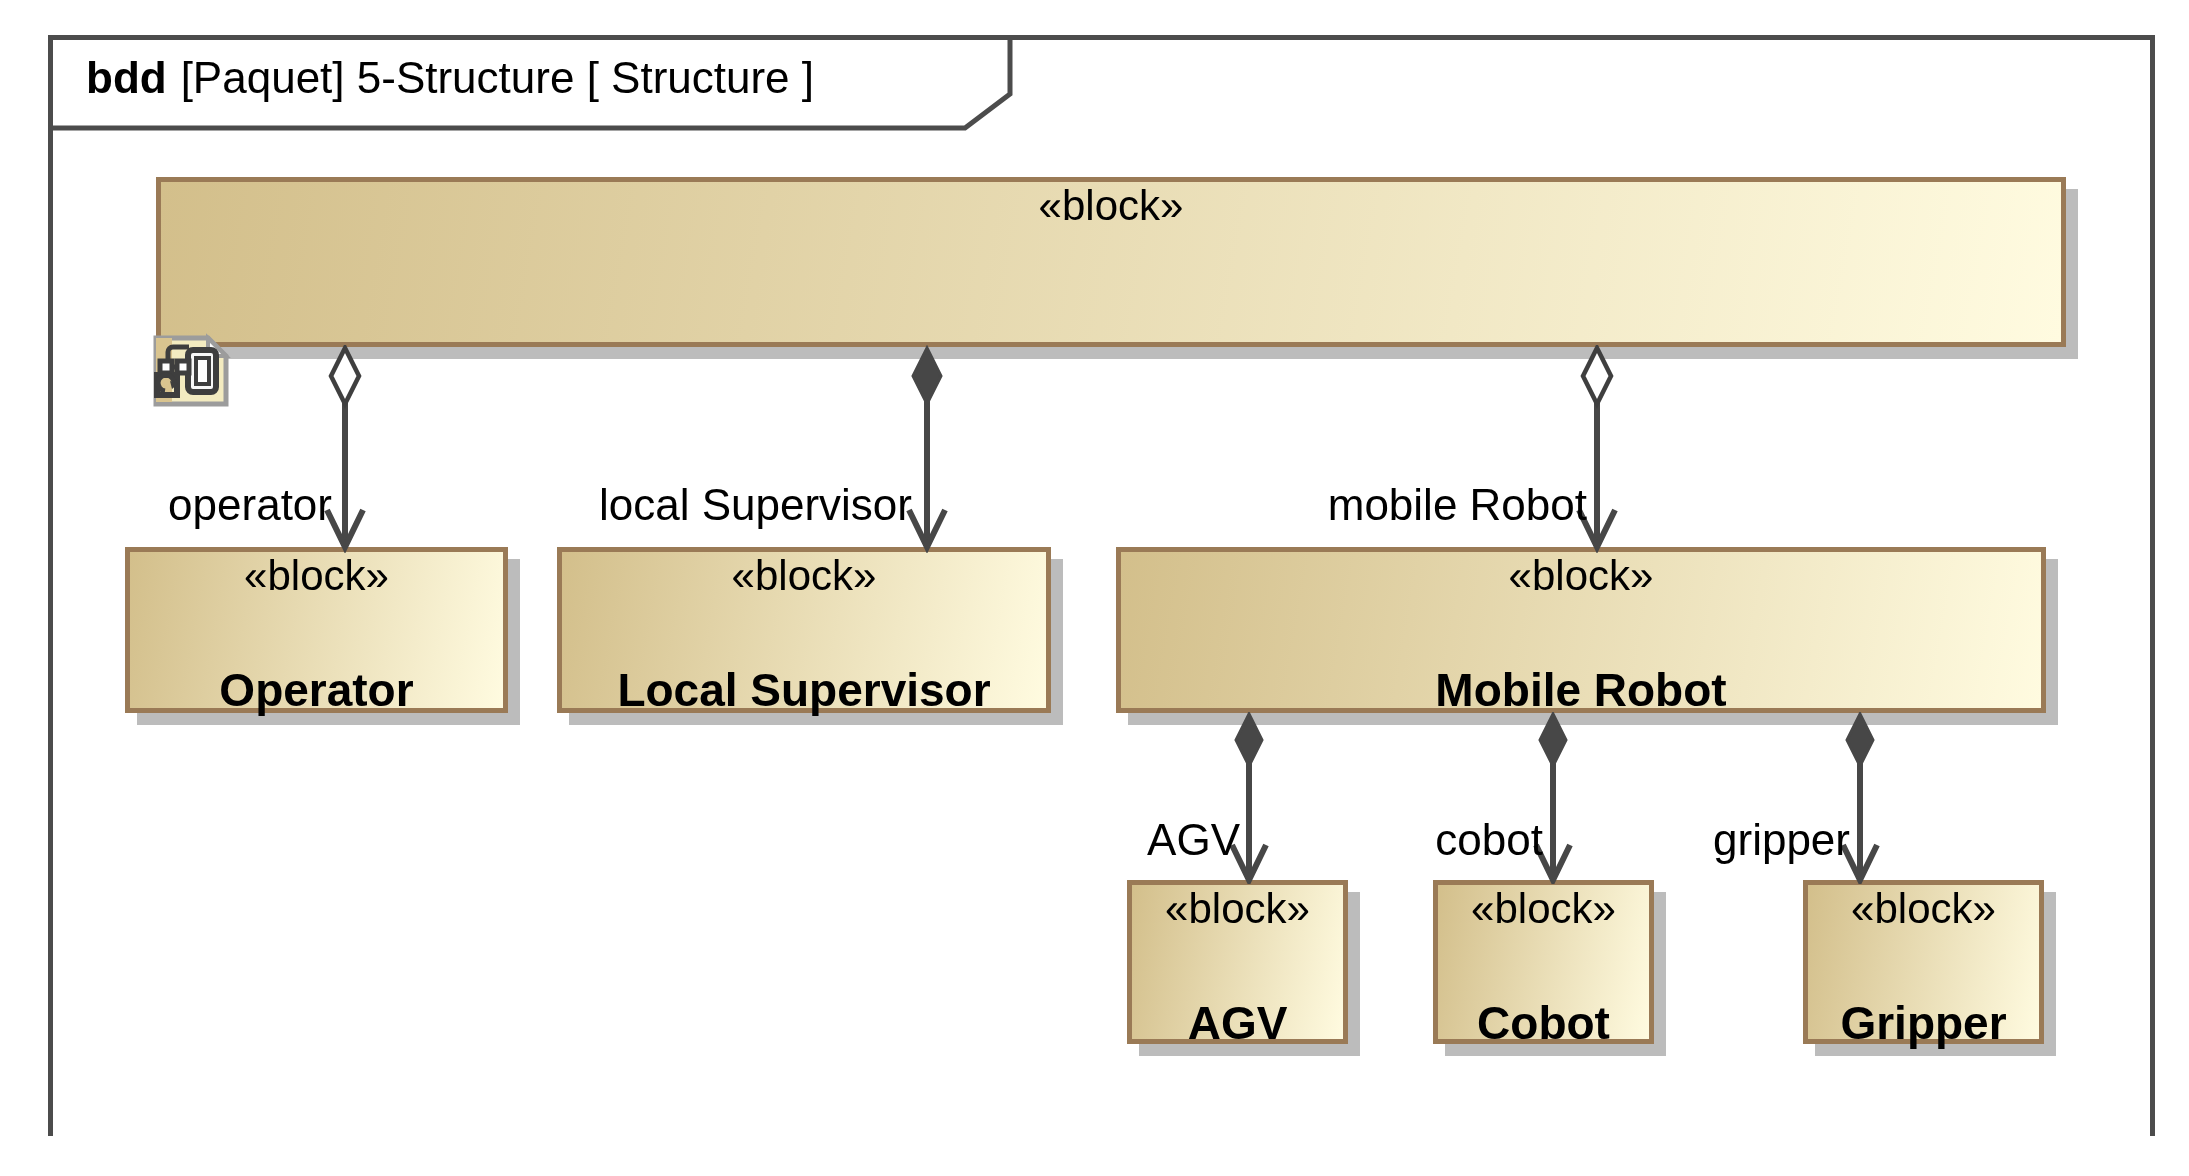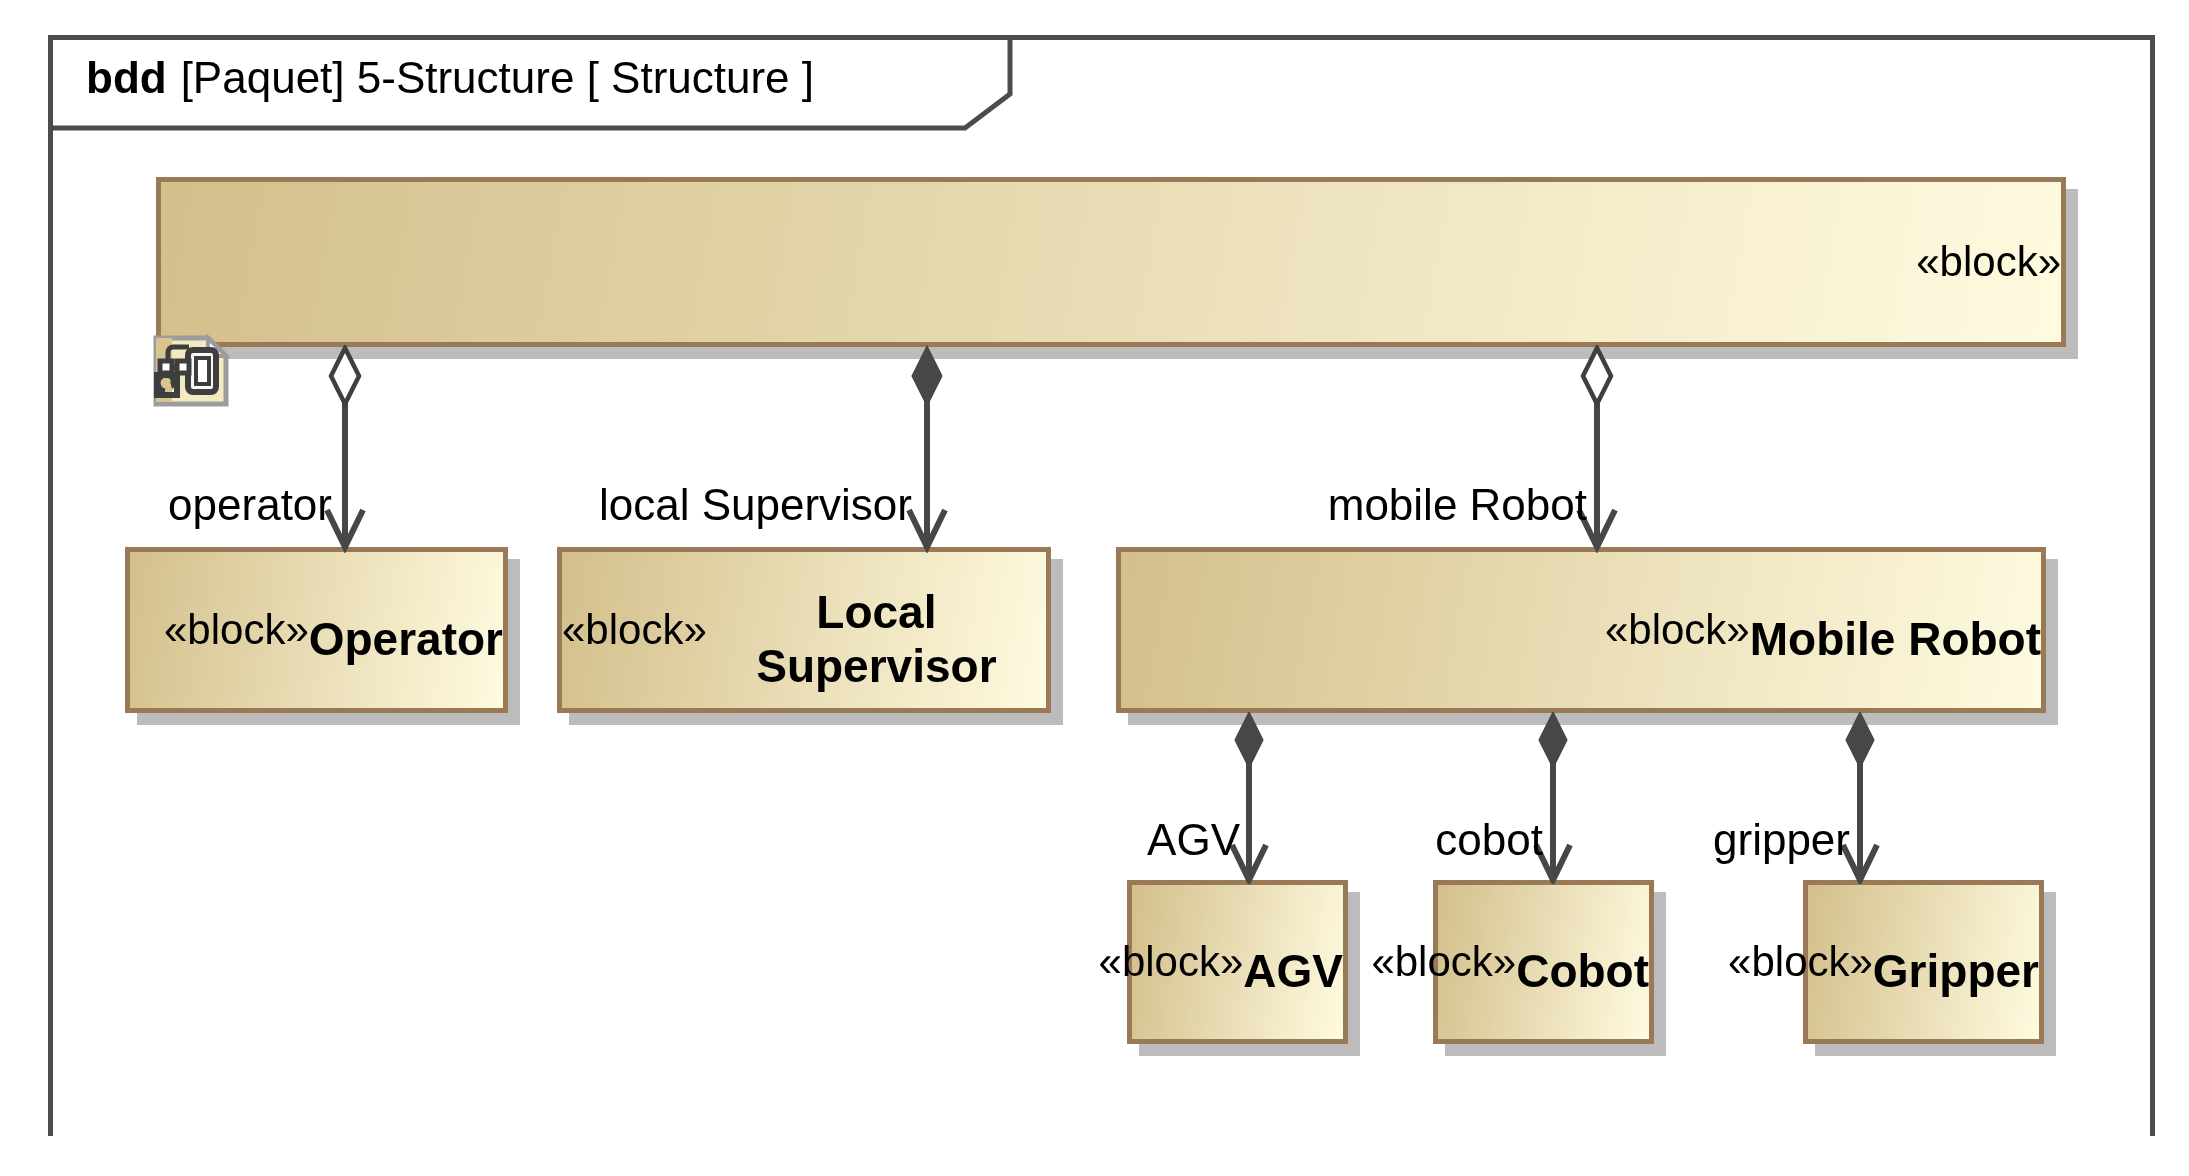--- a/index.html
+++ b/index.html
@@ -17,22 +17,23 @@
     font-size:44px; white-space:nowrap; line-height:56px;
   }
   .tab-title .kw { font-weight:bold; }
   .tab-title .rest { margin-left:14px; }
 
   .block {
     position:absolute; box-sizing:border-box;
     border:5px solid var(--block_border,#9a7a56);
     background:linear-gradient(100deg, var(--block_fill_start,#d3bf8b), var(--block_fill_end,#fffbe0));
     box-shadow:12px 12px 0 0 var(--shadow,#bcbcbc);
-    display:flex; flex-direction:row; align-items:center; justify-content:flex-end;
+    display:flex; flex-direction:column; align-items:center; justify-content:flex-start;
     text-align:center;
+    gap:45px;
   }
   .block .stereotype { font-size:42px; line-height:48px; }
   .block .name { font-size:46px; font-weight:bold; line-height:54px; margin-top:18px; }
 
   .connector { position:absolute; }
   .edge-label {
     position:absolute; font-size:44px; line-height:50px;
     text-align:right; white-space:nowrap;
   }
   .diagram-icon { position:absolute; left:148px; top:324px; }

